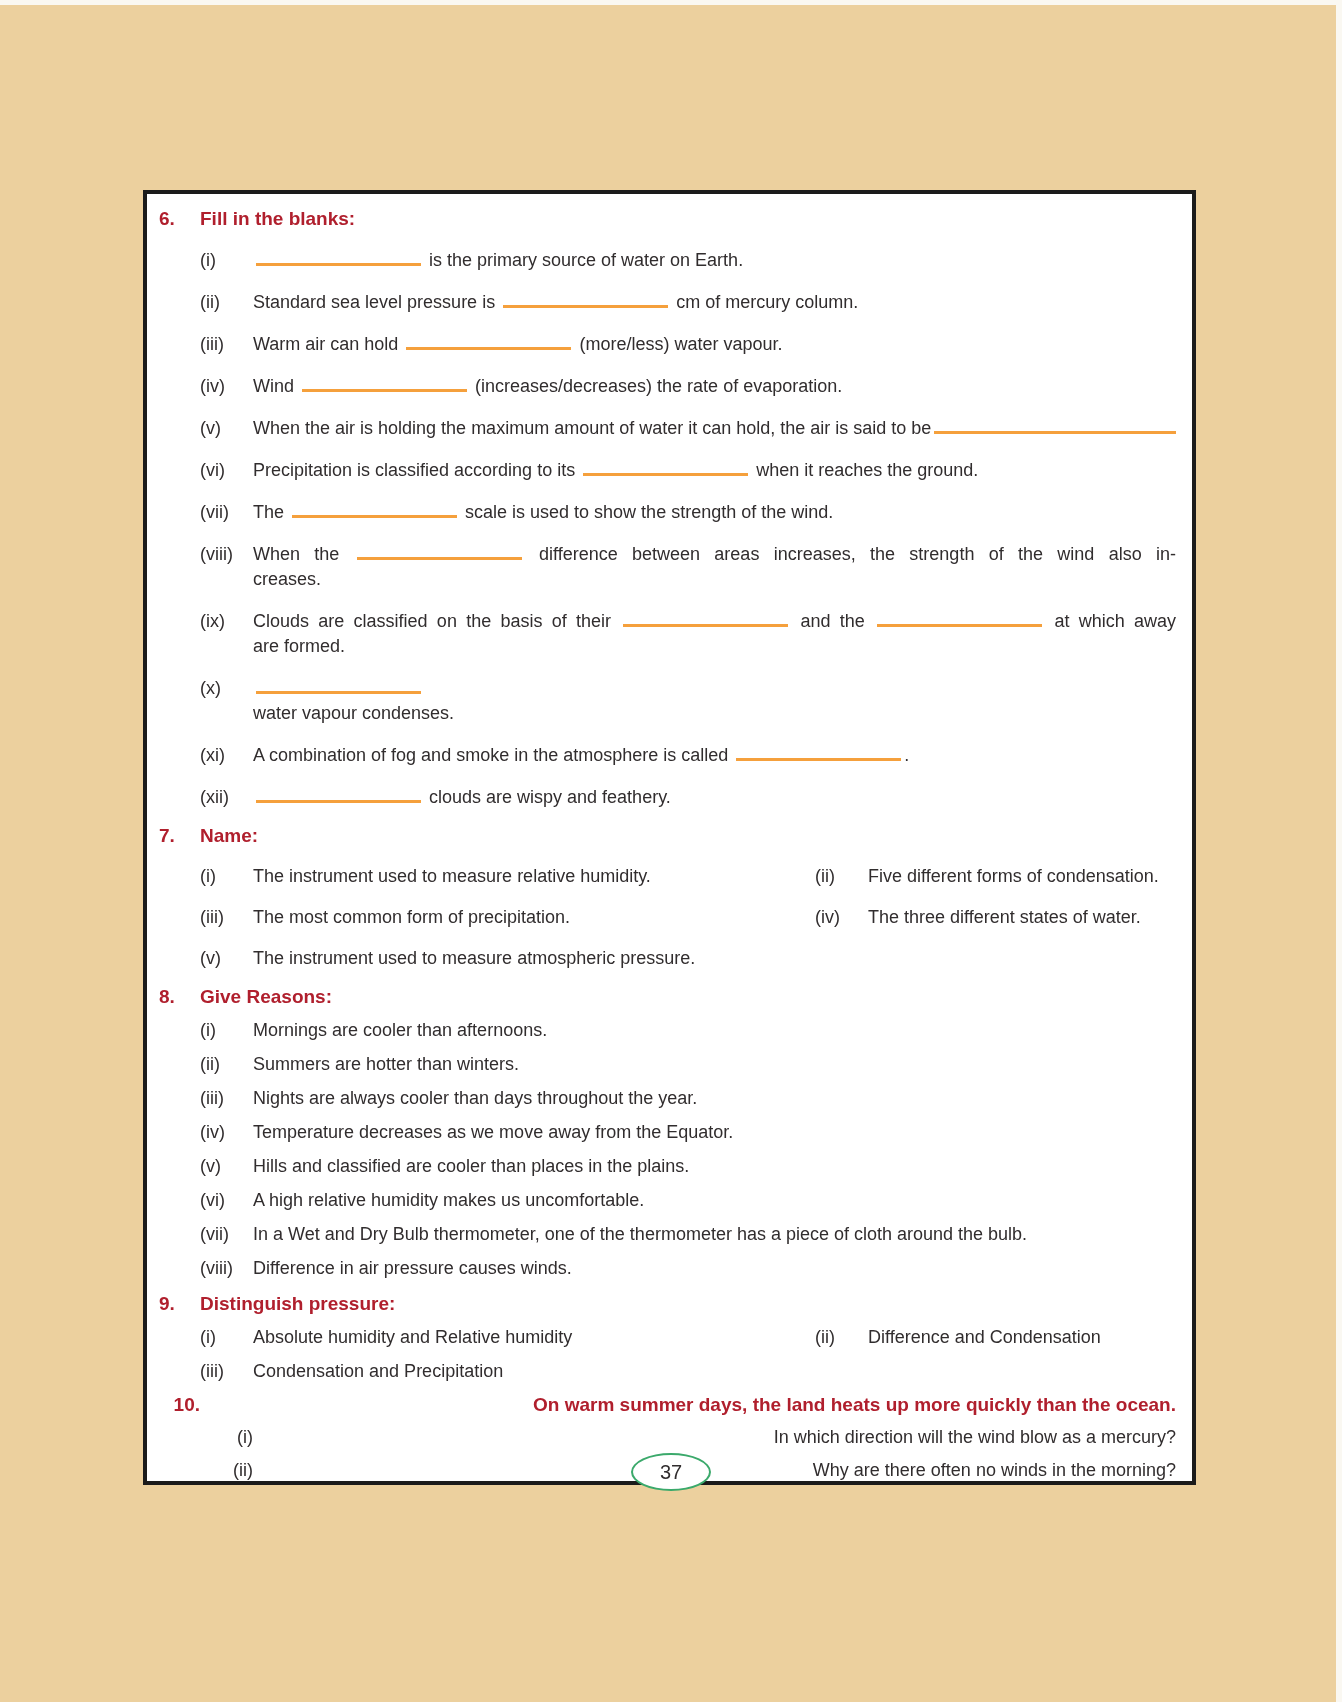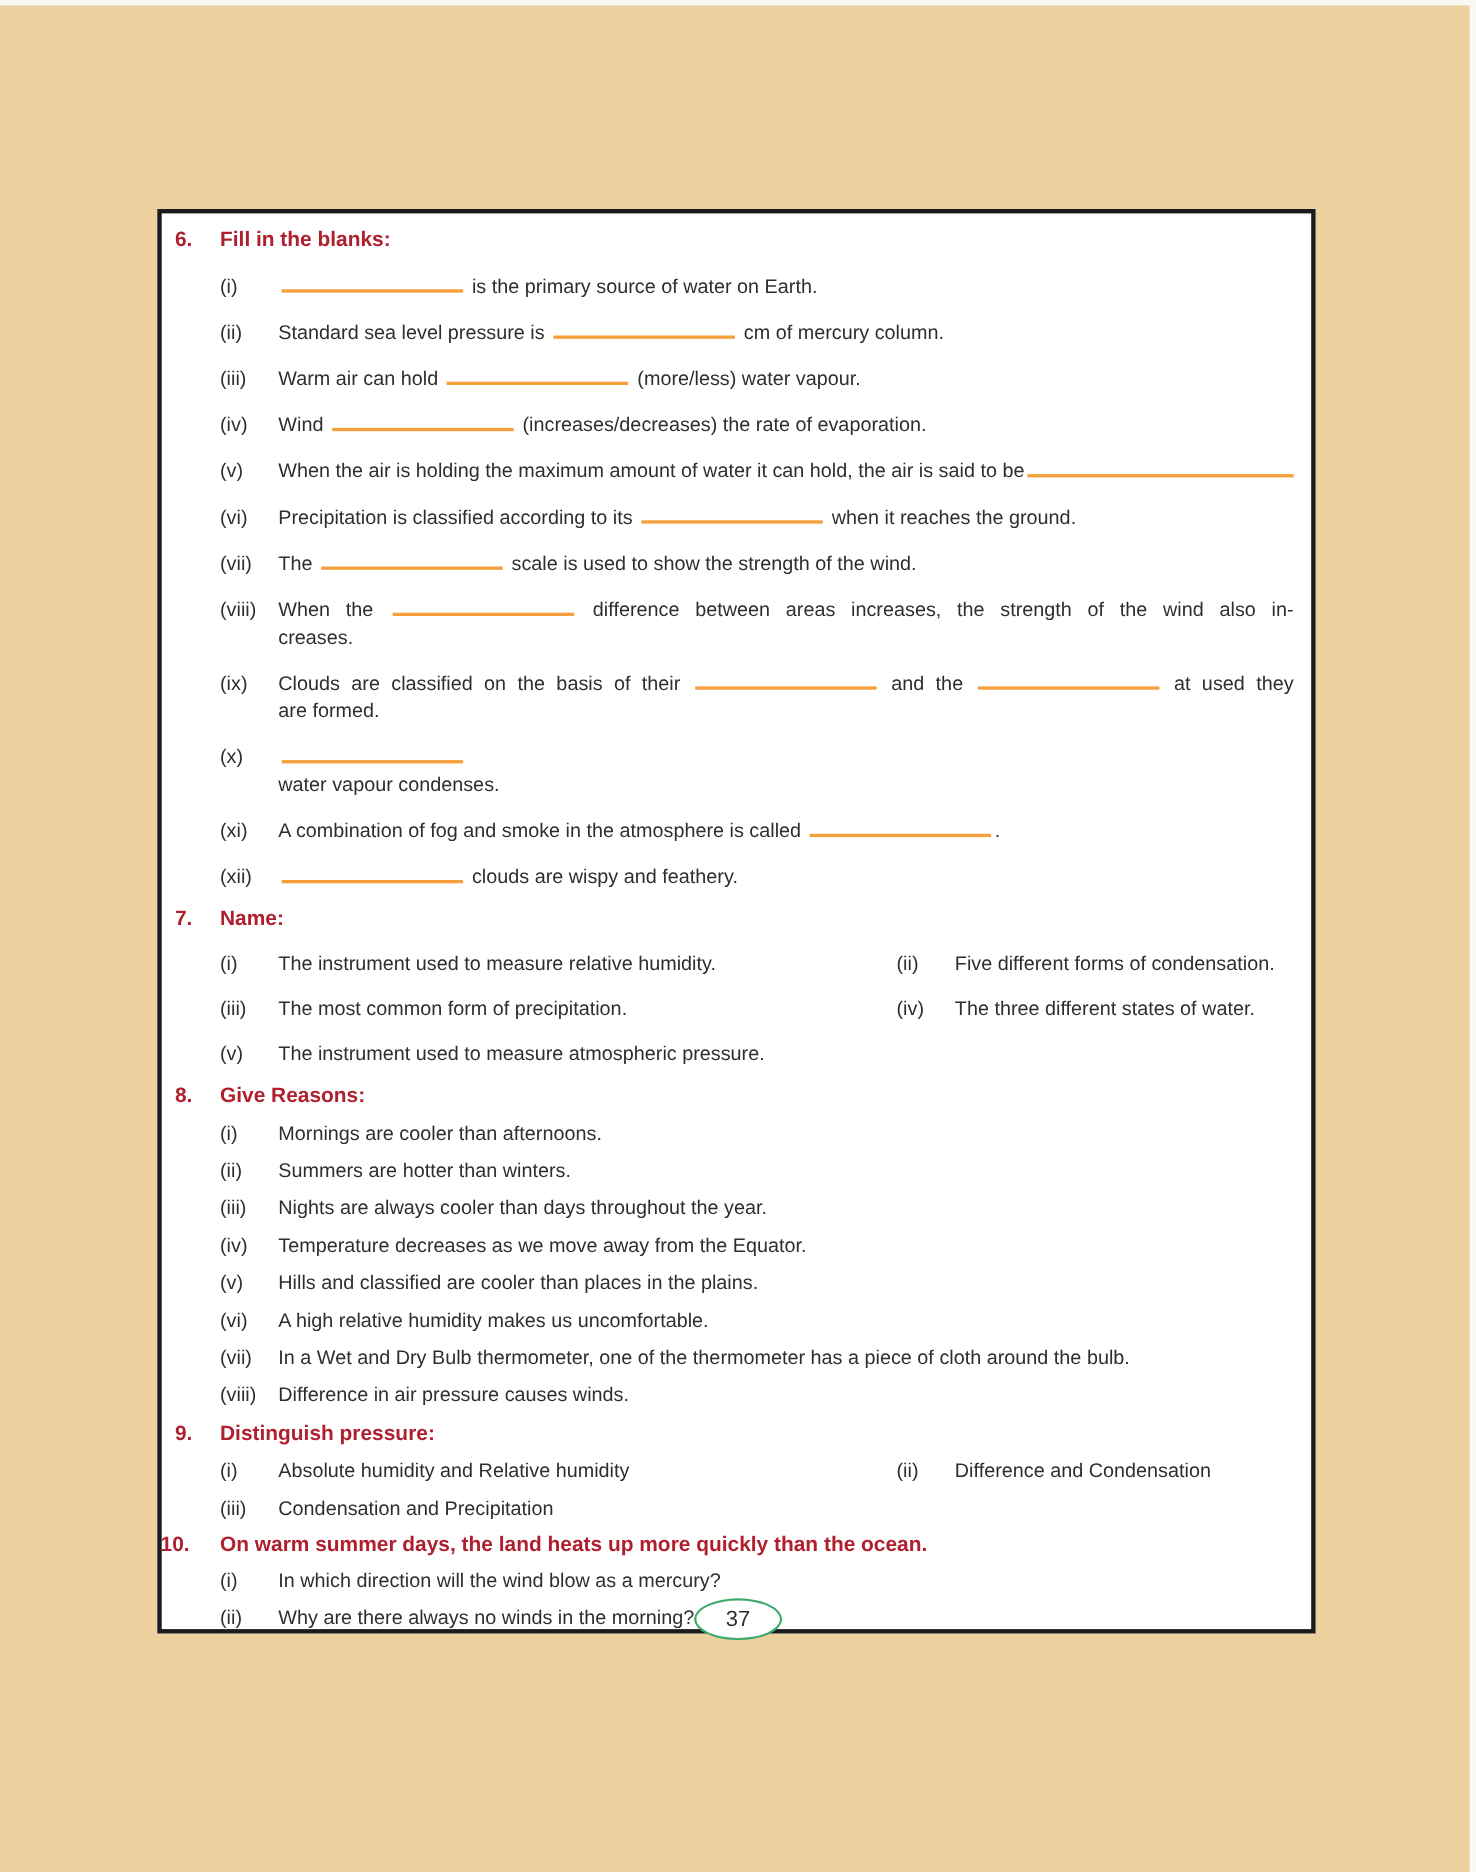--- a/index.html
+++ b/index.html
@@ -35,21 +35,21 @@
   .item{display:flex;align-items:flex-start;margin-left:39px;}
   .lbl{flex:none;width:53px;}
   .txt{flex:1;min-width:0;}
 
   
   .section:nth-of-type(1) .item{margin-top:17px;}
   .section:nth-of-type(2) .cols{margin-top:16px;row-gap:16px;}
   .section:nth-of-type(3) .item{margin-top:9px;}
   .section:nth-of-type(4){margin-top:10px;}
   .section:nth-of-type(4) .cols{margin-top:9px;row-gap:9px;}
-  .section:nth-of-type(5){margin-top:8px;}
+  .section:nth-of-type(5){margin-top:8px;text-align:right;}
   .section:nth-of-type(5) .item{margin-top:8px;}
 
   .cols{display:grid;grid-template-columns:654px 1fr;}
   .cols .item{margin-top:0;}
   .cols .item:nth-child(even){margin-left:0;}
   .cols .txt{white-space:nowrap;}
 
   .blank{
     display:inline-block;width:165px;height:12px;
     border-bottom:3px solid #f5a03c;margin:0 3px;
@@ -127,21 +127,21 @@
         <div class="item justify">
           <span class="lbl">(viii)</span>
           <span class="txt">
             <div class="line"><span class="run">When the </span><span class="blank"></span><span class="run"> difference between areas increases, the strength of the wind also in-</span></div>
             <div class="line"><span class="run">creases.</span></div>
           </span>
         </div>
         <div class="item justify">
           <span class="lbl">(ix)</span>
           <span class="txt">
-            <div class="line"><span class="run">Clouds are classified on the basis of their </span><span class="blank"></span><span class="run"> and the </span><span class="blank"></span><span class="run"> at used they</span></div>
+            <div class="line"><span class="run">Clouds are classified on the basis of their </span><span class="blank"></span><span class="run"> and the </span><span class="blank"></span><span class="run"> at which away</span></div>
             <div class="line"><span class="run">are formed.</span></div>
           </span>
         </div>
         <div class="item justify">
           <span class="lbl">(x)</span>
           <span class="txt">
             <div class="line"><span class="blank"></span></div>
             <div class="line"><span class="run">water vapour condenses.</span></div>
           </span>
         </div>
@@ -248,20 +248,20 @@
         <div class="sec-head">
           <span class="sec-num">10.</span>
           <span class="sec-title">On warm summer days, the land heats up more quickly than the ocean.</span>
         </div>
         <div class="item">
           <span class="lbl">(i)</span>
           <span class="txt">In which direction will the wind blow as a mercury?</span>
         </div>
         <div class="item">
           <span class="lbl">(ii)</span>
-          <span class="txt">Why are there always no winds in the morning?</span>
+          <span class="txt">Why are there often no winds in the morning?</span>
         </div>
       </div>
     </div>
   <div class="page-number-oval">
     <span>37</span>
   </div>
 </div>
 
 </body></html>

